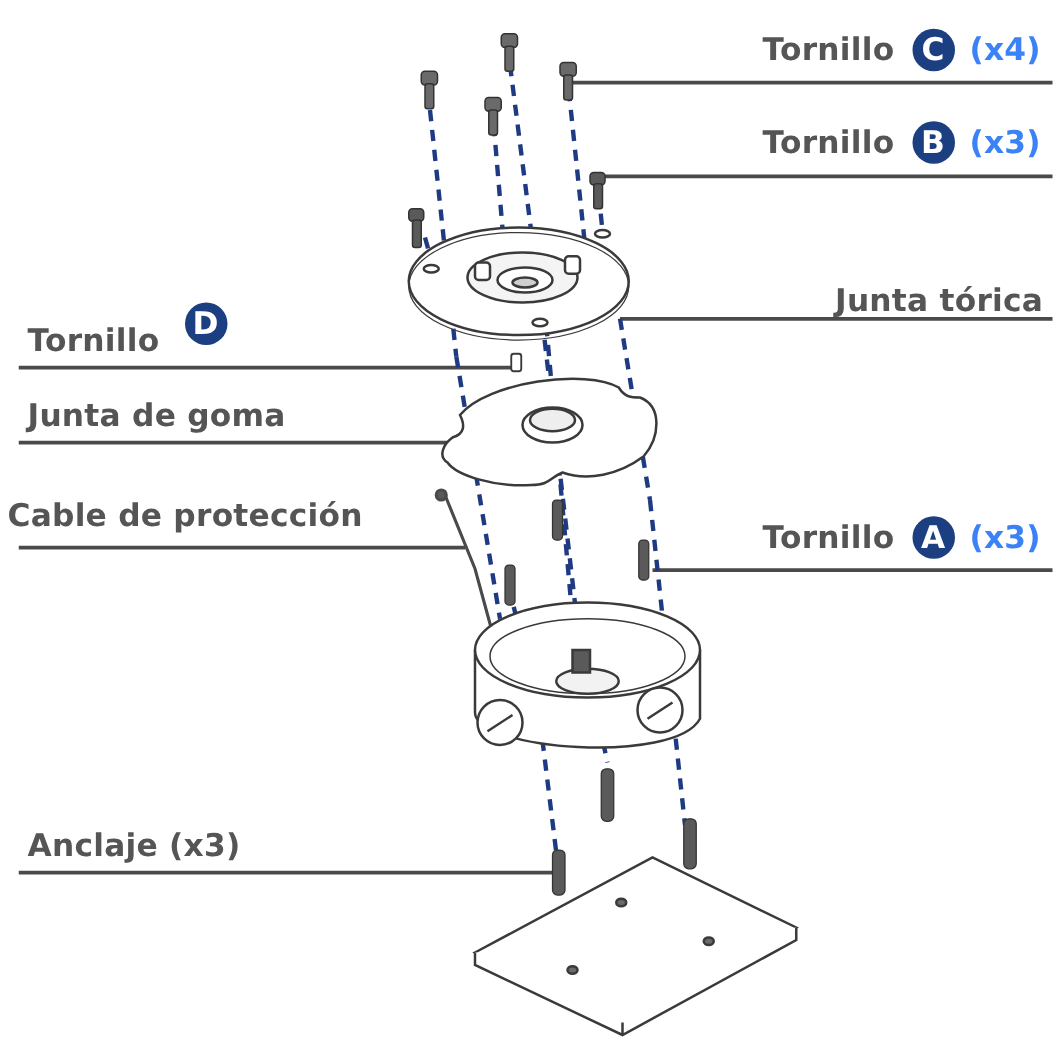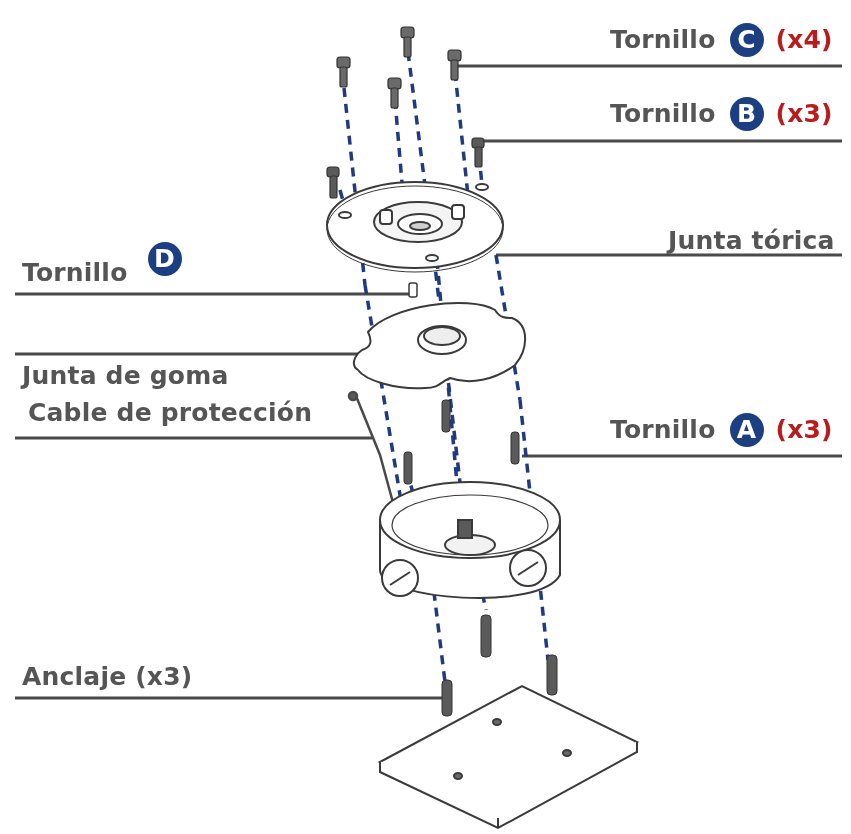--- a/index.html
+++ b/index.html
@@ -1,20 +1,20 @@
 <!DOCTYPE html>
 <html><head>
   <meta charset="utf-8">
   <style>
     html, body { margin: 0; padding: 0; background: #ffffff; }
     body { width: 851px; height: 834px; position: relative; overflow: hidden; font-family: "Liberation Sans", sans-serif; }
     #diagram { position: absolute; left: 0; top: 0; }
     .label { position: absolute; font-family: "DejaVu Sans", sans-serif; font-size: 25px; color: #555555; letter-spacing: 0.2px; white-space: nowrap; line-height: 30px; display: flex; align-items: center; font-weight: 700; }
     .badge { display: inline-flex; width: 34px; height: 34px; border-radius: 50%; background: #1b3f80; color: #ffffff; align-items: center; justify-content: center; font-size: 25px; margin: 0 12px 0 14px; font-family: "DejaVu Sans", sans-serif; }
-    .qty { color: #b91c1c; }
+    .qty { color: #3b82f6; }
   </style>
 </head>
 <body>
 
 <svg id="diagram" width="851" height="834" viewBox="0 0 851 834" xmlns="http://www.w3.org/2000/svg">
 
   <g stroke="#4a4a4a" stroke-width="3" fill="none">
     <line x1="458" y1="66" x2="842" y2="66"></line>
     <line x1="478" y1="141" x2="842" y2="141"></line>
     <line x1="496" y1="255" x2="842" y2="255"></line>
@@ -157,24 +157,24 @@
   <span class="badge">B</span>
   <span class="qty">(x3)</span>
 </div>
 <div class="label" style="left:668px; top:226px;">
   <span>Junta tórica</span>
 </div>
 <div class="label" style="left:22px; top:256px;">
   <span>Tornillo</span>
   <span class="badge" style="position:relative; top:-14px; margin-left:20px;">D</span>
 </div>
-<div class="label" style="left:22px; top:318px;margin-top:43px;">
+<div class="label" style="left:22px; top:318px;">
   <span>Junta de goma</span>
 </div>
-<div class="label" style="left:28px; top:398px;">
+<div class="label" style="left:6px; top:398px;">
   <span>Cable de protección</span>
 </div>
 <div class="label" style="left:610px; top:413px;">
   <span>Tornillo</span>
   <span class="badge">A</span>
   <span class="qty">(x3)</span>
 </div>
 <div class="label" style="left:22px; top:662px;">
   <span>Anclaje (x3)</span>
 </div>

